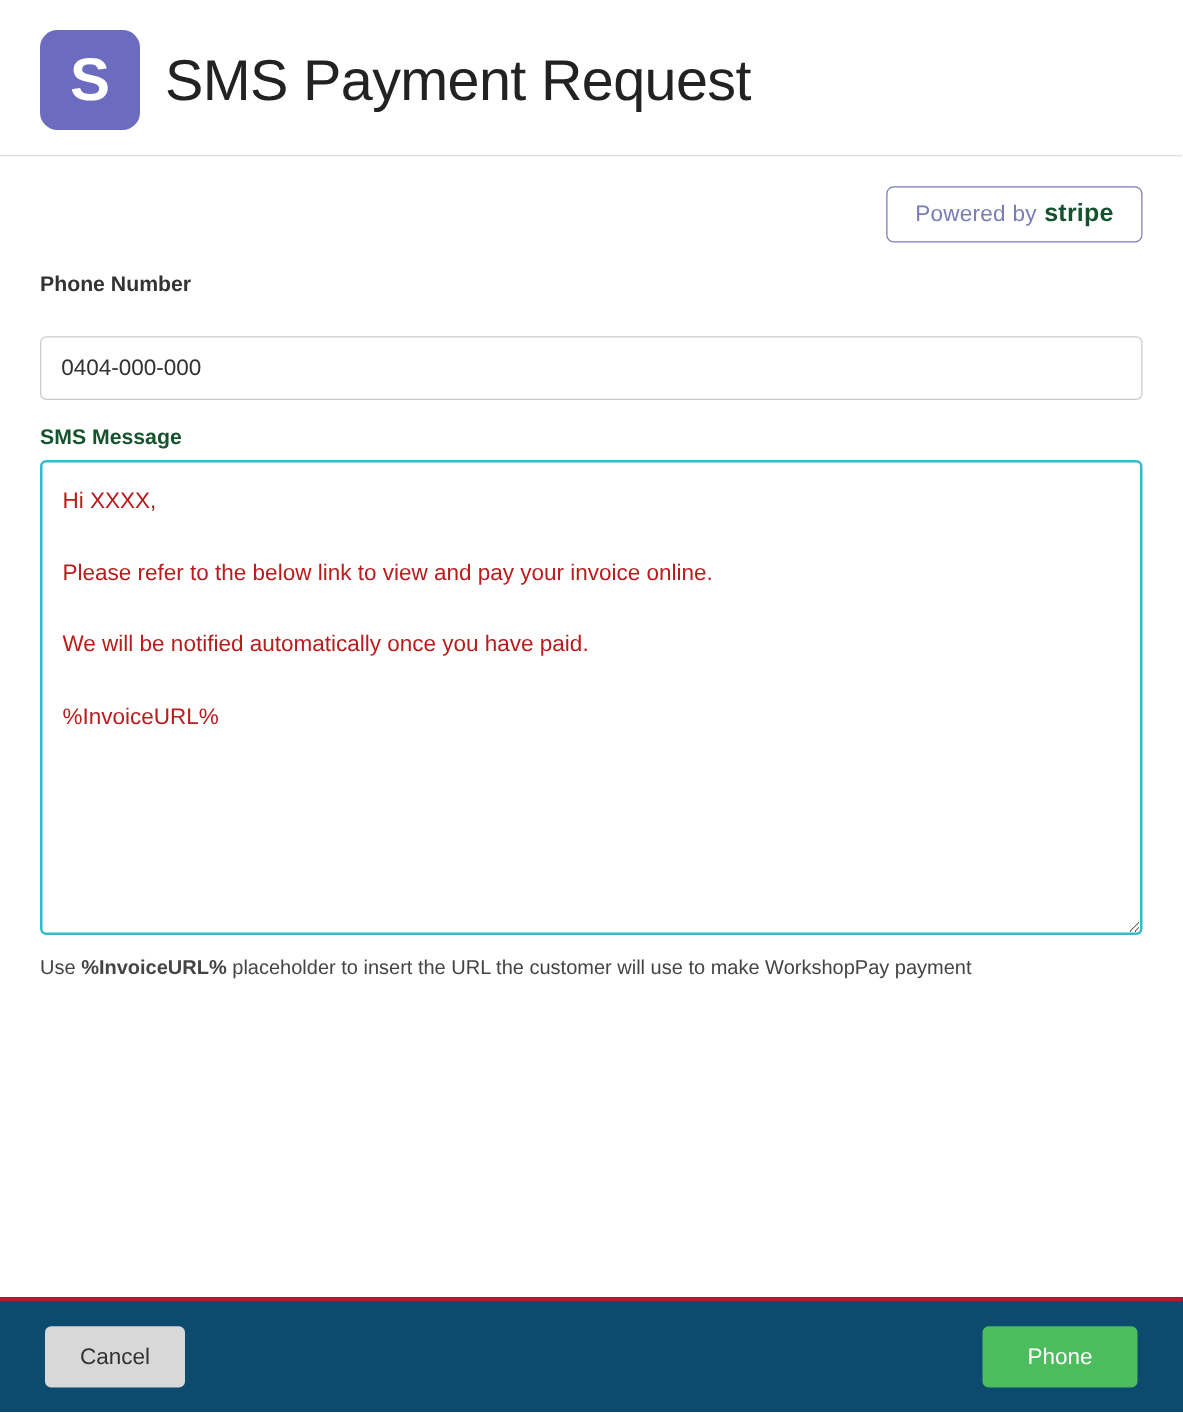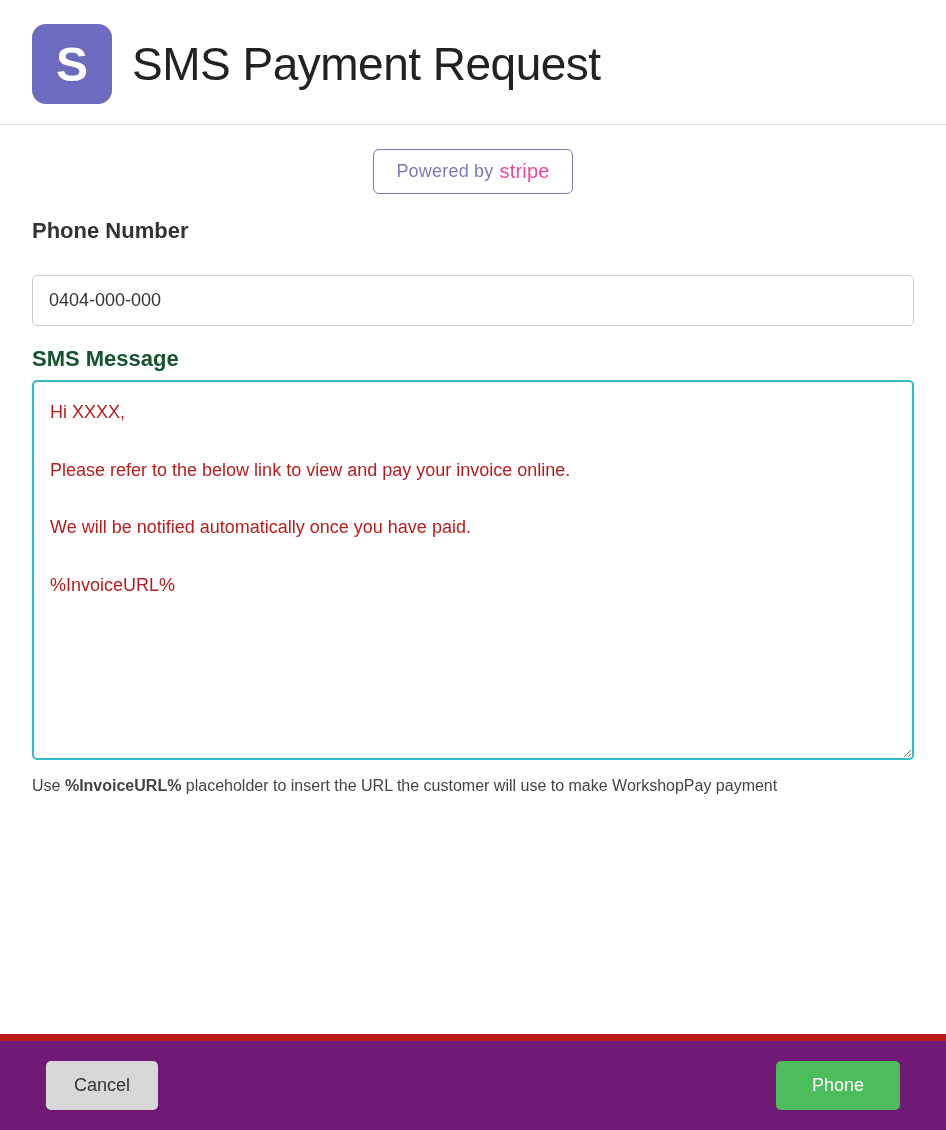--- a/index.html
+++ b/index.html
@@ -48,45 +48,45 @@
       color: #222;
       letter-spacing: -0.5px;
     }
 
     .main-content {
       padding: 24px 32px 0 32px;
     }
 
     .powered-by-row {
       display: flex;
-      justify-content: center;
+      justify-content: flex-end;
       margin-bottom: 24px;
     }
 
     .powered-by-badge {
       border: 1.5px solid #7b7bb5;
       border-radius: 6px;
       padding: 10px 22px;
       font-size: 18px;
       color: #7b7bb5;
       font-weight: 400;
       letter-spacing: 0.2px;
       display: flex;
       align-items: center;
       gap: 6px;
     }
 
     .powered-by-badge .stripe-text {
-      color: #ec4899;
-      font-weight: 400;
+      color: #14532d;
+      font-weight: 700;
       font-size: 20px;
     }
 
     .field-label {
-      font-size: 22px;
+      font-size: 17px;
       font-weight: 600;
       color: #333;
       margin-bottom: 8px;
     }
 
     .field-label.sms-label {
       color: #14532d;
     }
 
     .phone-input {
@@ -125,26 +125,26 @@
 
     .hint-text strong {
       font-weight: 700;
     }
 
     .footer {
       position: fixed;
       bottom: 0;
       left: 0;
       width: 946px;
-      background: #701a75;
-      padding: 20px 46px;
+      background: #0c4a6e;
+      padding: 20px 36px;
       display: flex;
       justify-content: space-between;
       align-items: center;
-      border-top: 7px solid #b91c1c;
+      border-top: 3px solid #b91c1c;
     }
 
     .cancel-btn {
       background: #d8d8d8;
       color: #333;
       border: none;
       border-radius: 5px;
       padding: 14px 28px;
       font-size: 18px;
       cursor: pointer;

